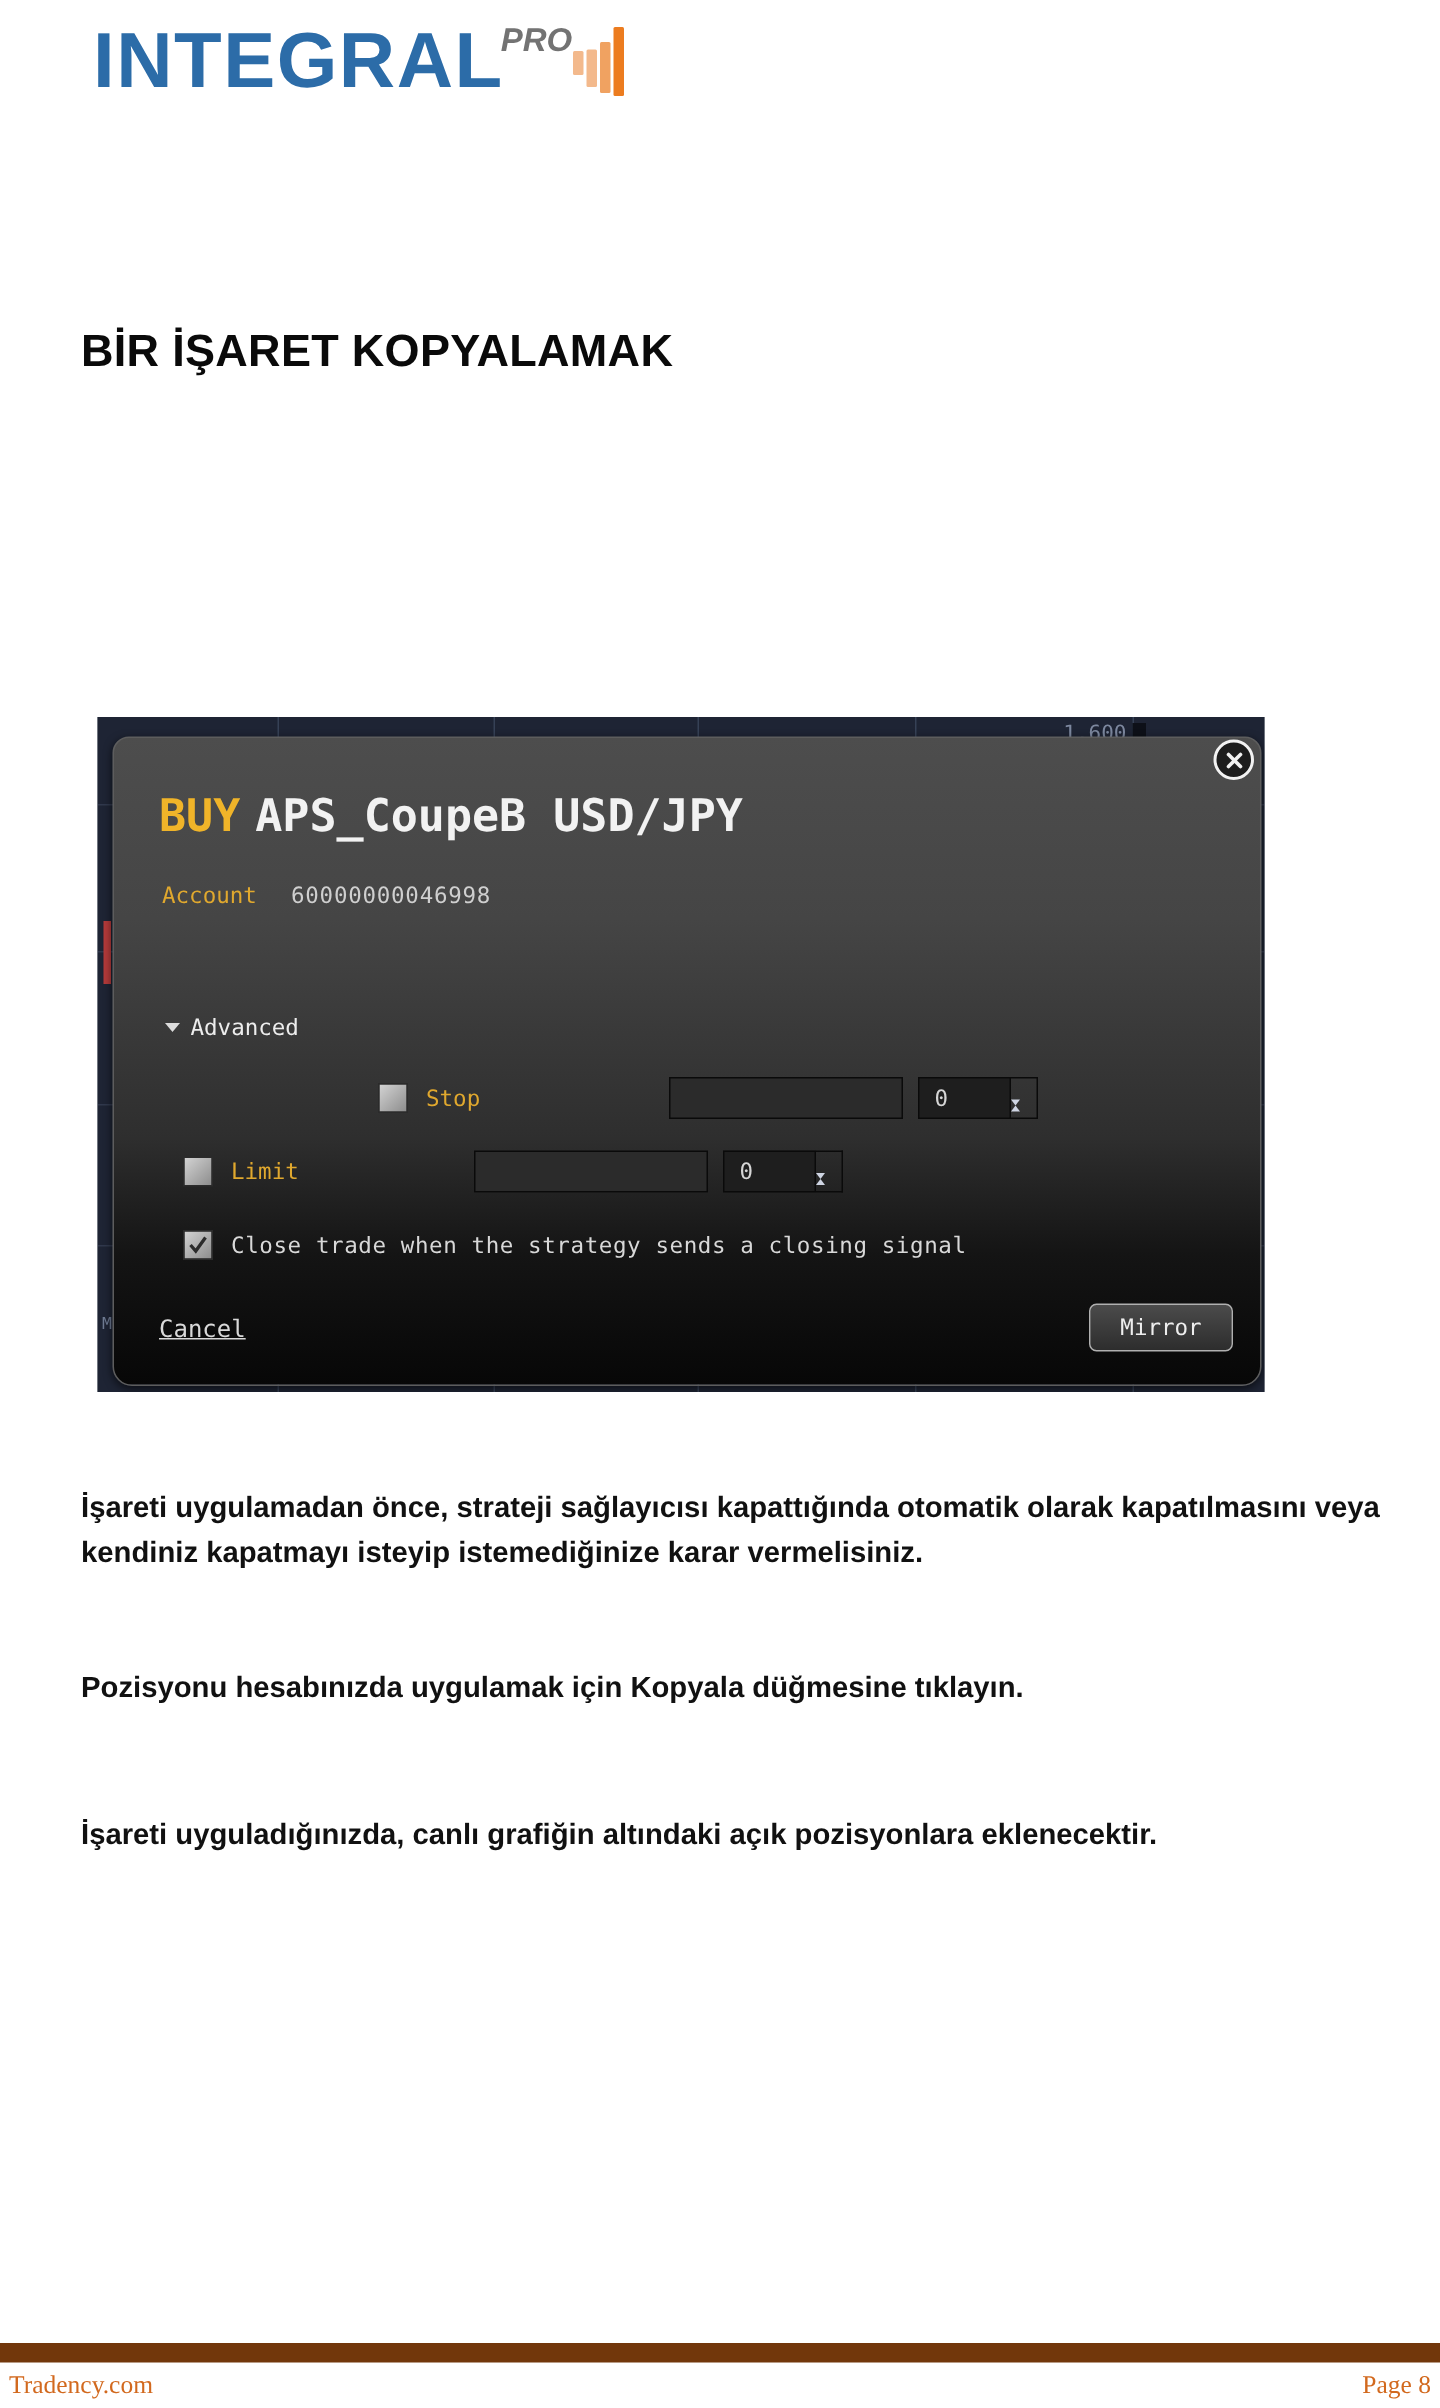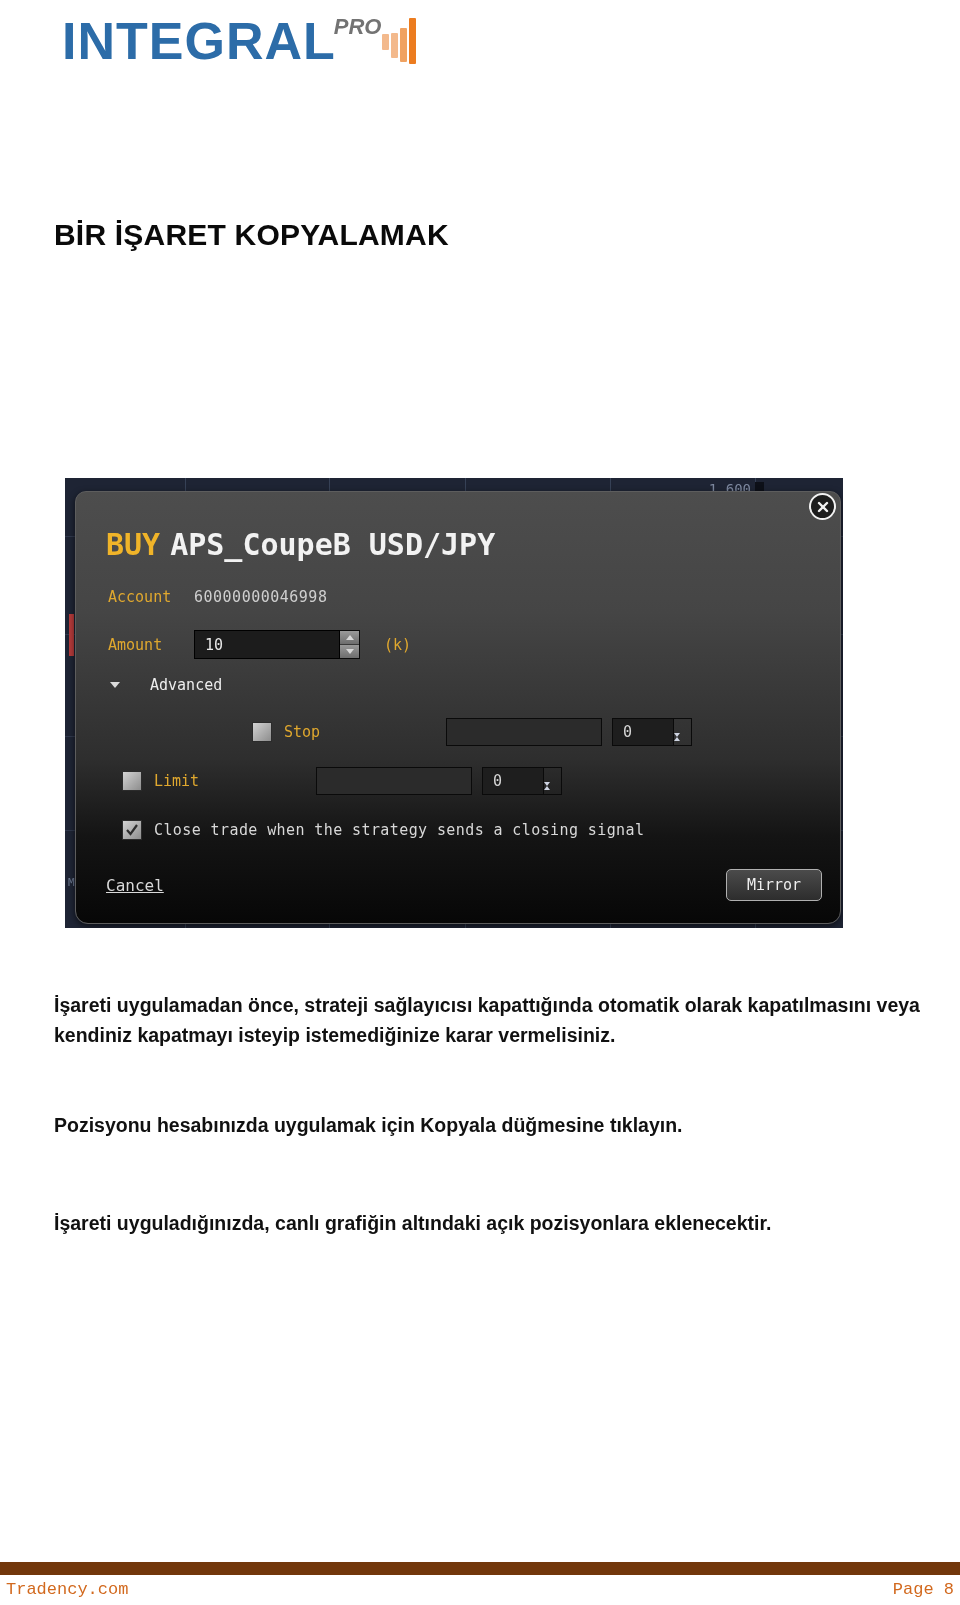--- a/index.html
+++ b/index.html
@@ -203,21 +203,20 @@
   .arw-up { border-left: 4px solid transparent; border-right: 4px solid transparent; border-bottom: 5px solid #d8d8d8; }
   .arw-dn { border-left: 4px solid transparent; border-right: 4px solid transparent; border-top: 5px solid #d8d8d8; }
   .unit-k { color: #e0a82e; font-family: "DejaVu Sans Mono", monospace; font-size: 15px; margin-left: 24px; }
 
   .adv {
     position: absolute; left: 34px; top: 184px;
     display: flex; align-items: center;
     font-family: "DejaVu Sans Mono", monospace;
     font-size: 15px;
     color: #ededed;
-    gap: 23px;
   }
   .adv .tri {
     width: 0; height: 0;
     border-left: 5px solid transparent;
     border-right: 5px solid transparent;
     border-top: 6px solid #dcdcdc;
     margin-right: 7px;
   }
 
   .adv-row {
@@ -304,21 +303,21 @@
     height: 13px;
     background: #72370b;
   }
   .foot {
     position: absolute;
     left: 0; right: 0;
     top: 1580px;
     display: flex;
     justify-content: space-between;
     padding: 0 6px;
-    font-family: Liberation Mono, monospace;
+    font-family: Liberation Serif, serif;
     font-size: 17px;
     color: #d2691e;
     gap: 16px;
   }
 </style>
 </head>
 <body>
 
 <div class="page">
 
@@ -365,33 +364,20 @@
 
       <div class="dlg-title">
         <span class="side">BUY</span><span class="inst">APS_CoupeB</span><span class="pair">USD/JPY</span>
       </div>
 
       <div class="row-account">
         <span class="lbl">Account</span>
         <span class="val">60000000046998</span>
       </div>
 
-      <div class="row-amount">
-        <span class="lbl">Amount</span>
-        <div class="field-amount">10</div>
-        <div class="spin">
-          <div>
-              <span class="arw arw-up"></span>
-            </div>
-          <div>
-              <span class="arw arw-dn"></span>
-            </div>
-        </div>
-        <span class="unit-k">(k)</span>
-      </div>
 
       <div class="adv">
         <span class="tri"></span>
         <span>Advanced</span>
       </div>
 
       <div class="adv-row stop">
         <span class="cbx"></span>
         <span class="lbl">Stop</span>
         <span class="txtbox"></span>

